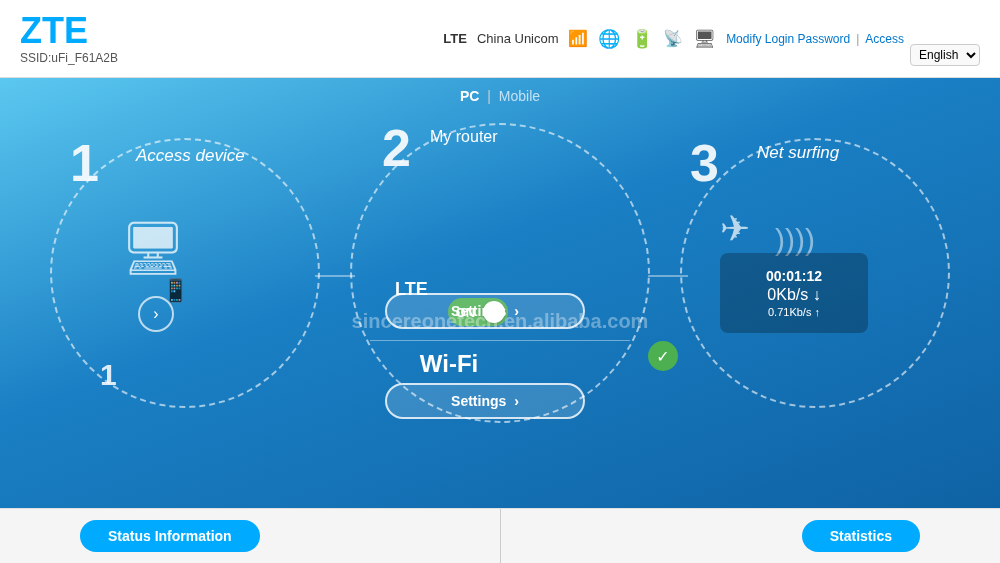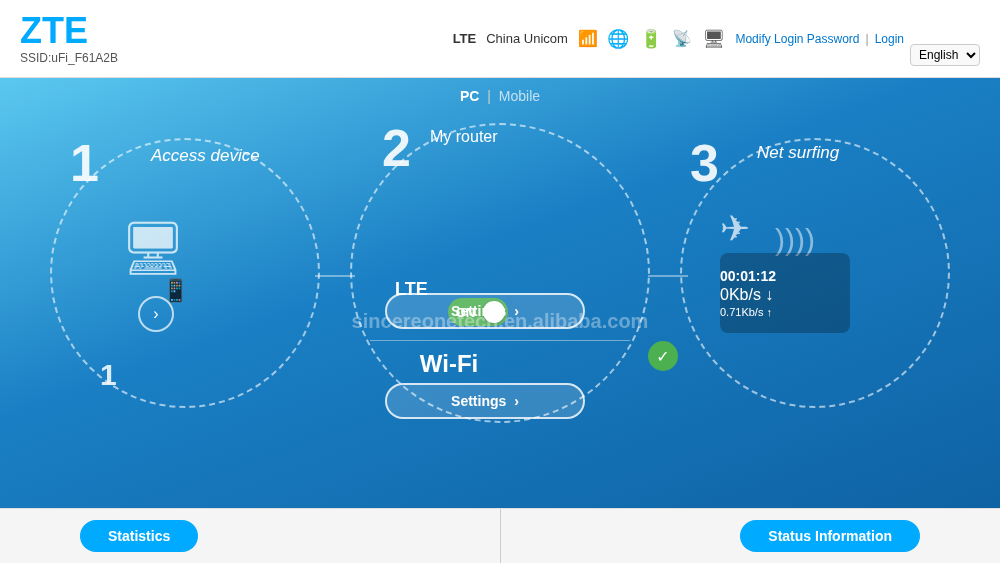--- a/index.html
+++ b/index.html
@@ -297,26 +297,27 @@
       position: absolute;
       top: 150px;
       left: 760px;
       color: rgba(255,255,255,0.5);
       font-size: 24px;
     }
     #speed-box {
       position: absolute;
       top: 175px;
       left: 720px;
-      width: 130px;
+      width: 148px;
       height: 80px;
       background: rgba(0,0,0,0.25);
       border-radius: 8px;
       display: flex;
       flex-direction: column;
+      align-items: center;
       justify-content: center;
       gap: 2px;
     }
     #time-display {
       color: #fff;
       font-size: 14px;
       font-weight: bold;
     }
     #download-speed {
       color: #fff;
@@ -421,42 +422,42 @@
     <span style="font-size:18px;color:#555;">🌐</span>
 
     <span style="font-size:18px;color:#555;">🔋</span>
 
     <span style="font-size:16px;color:#555;">📡</span>
 
     <span style="font-size:18px;color:#555;">🖥</span>
     <div id="header-links">
       <a id="modify-login-link" style="color:#0077cc;font-size:12px;cursor:pointer;text-decoration:none;">Modify Login Password</a>
       <span style="color:#999;font-size:12px;">|</span>
-      <a id="logout-link" style="color:#0077cc;font-size:12px;cursor:pointer;text-decoration:none;">Login</a>
+      <a id="logout-link" style="color:#0077cc;font-size:12px;cursor:pointer;text-decoration:none;">Access</a>
       <select id="language-select" style="border:1px solid #ccc;border-radius:4px;padding:2px 4px;font-size:12px;cursor:pointer;background:#f9f9f9;">
         <option>English</option>
         <option>中文</option>
       </select>
     </div>
   </div>
 </div>
 
 <div id="main">
 
   <div id="view-tabs">
     <span class="active">PC</span>
     <span class="separator">|</span>
     <span class="inactive">Mobile</span>
   </div>
 
   <div id="watermark">sincereonetech.en.alibaba.com</div>
 
   <div id="left-circle" class="dashed-circle"></div>
   <span id="left-circle-num">1</span>
-  <span id="left-circle-label" style="position:absolute;top:68px;left:151px;color:#fff;font-size:17px;font-style:italic;white-space:nowrap;">Access device</span>
+  <span id="left-circle-label" style="position:absolute;top:68px;left:136px;color:#fff;font-size:17px;font-style:italic;white-space:nowrap;">Access device</span>
 
   <div style="position:absolute;top:140px;left:120px;color:rgba(255,255,255,0.75);font-size:52px;">🖥</div>
 
   <div style="position:absolute;top:200px;left:162px;color:rgba(255,255,255,0.7);font-size:22px;">📱</div>
 
   <div id="left-chevron">›</div>
   <span id="left-bottom-num" style="position:absolute;top:280px;left:100px;color:#fff;font-size:30px;font-weight:bold;opacity:0.85;">1</span>
 
   <div id="connector-left-center"></div>
 
@@ -499,17 +500,17 @@
   <div id="speed-box">
     <span id="time-display">00:01:12</span>
     <span id="download-speed">0Kb/s ↓</span>
     <span id="upload-speed">0.71Kb/s ↑</span>
   </div>
 
   <div id="green-check">✓</div>
 
   <div id="bottom-bar">
     <div id="footer-divider"></div>
+    <button class="footer-btn">Status Information</button>
     <button class="footer-btn">Statistics</button>
-    <button class="footer-btn">Status Information</button>
   </div>
 
 </div>
 
 </body></html>

